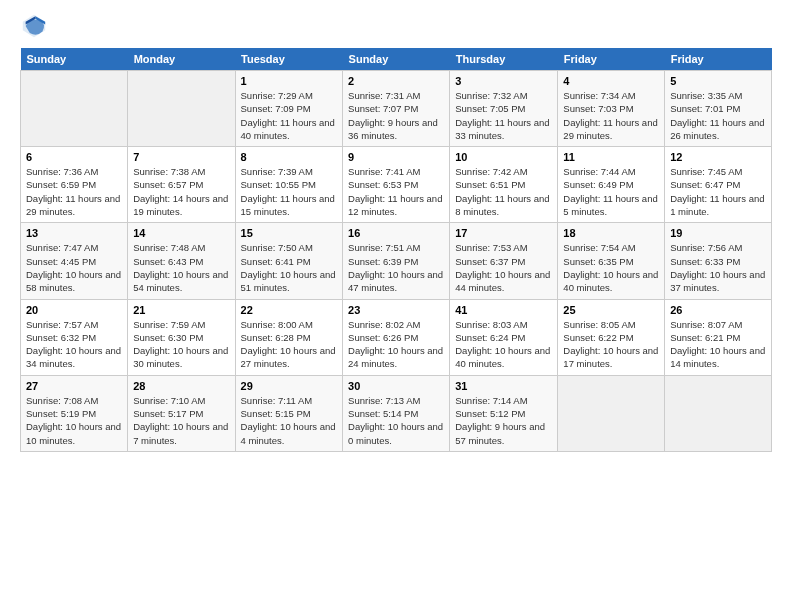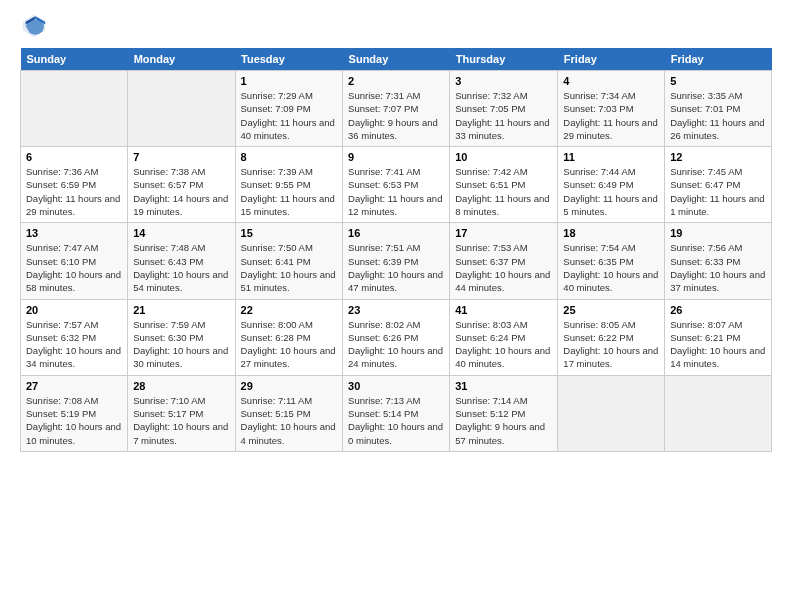--- a/index.html
+++ b/index.html
@@ -154,21 +154,21 @@
           <td>
             <span class="day-num">6</span>
             <div class="cell-content"><span>Sunrise: 7:36 AM</span><br><span>Sunset: 6:59 PM</span><br><span>Daylight: 11 hours and 29 minutes.</span></div>
           </td>
           <td>
             <span class="day-num">7</span>
             <div class="cell-content"><span>Sunrise: 7:38 AM</span><br><span>Sunset: 6:57 PM</span><br><span>Daylight: 14 hours and 19 minutes.</span></div>
           </td>
           <td>
             <span class="day-num">8</span>
-            <div class="cell-content"><span>Sunrise: 7:39 AM</span><br><span>Sunset: 9:55 PM</span><br><span>Daylight: 11 hours and 15 minutes.</span></div>
+            <div class="cell-content"><span>Sunrise: 7:39 AM</span><br><span>Sunset: 10:55 PM</span><br><span>Daylight: 11 hours and 15 minutes.</span></div>
           </td>
           <td>
             <span class="day-num">9</span>
             <div class="cell-content"><span>Sunrise: 7:41 AM</span><br><span>Sunset: 6:53 PM</span><br><span>Daylight: 11 hours and 12 minutes.</span></div>
           </td>
           <td>
             <span class="day-num">10</span>
             <div class="cell-content"><span>Sunrise: 7:42 AM</span><br><span>Sunset: 6:51 PM</span><br><span>Daylight: 11 hours and 8 minutes.</span></div>
           </td>
           <td>
@@ -176,21 +176,21 @@
             <div class="cell-content"><span>Sunrise: 7:44 AM</span><br><span>Sunset: 6:49 PM</span><br><span>Daylight: 11 hours and 5 minutes.</span></div>
           </td>
           <td>
             <span class="day-num">12</span>
             <div class="cell-content"><span>Sunrise: 7:45 AM</span><br><span>Sunset: 6:47 PM</span><br><span>Daylight: 11 hours and 1 minute.</span></div>
           </td>
         </tr>
         <tr>
           <td>
             <span class="day-num">13</span>
-            <div class="cell-content"><span>Sunrise: 7:47 AM</span><br><span>Sunset: 6:10 PM</span><br><span>Daylight: 10 hours and 58 minutes.</span></div>
+            <div class="cell-content"><span>Sunrise: 7:47 AM</span><br><span>Sunset: 4:45 PM</span><br><span>Daylight: 10 hours and 58 minutes.</span></div>
           </td>
           <td>
             <span class="day-num">14</span>
             <div class="cell-content"><span>Sunrise: 7:48 AM</span><br><span>Sunset: 6:43 PM</span><br><span>Daylight: 10 hours and 54 minutes.</span></div>
           </td>
           <td>
             <span class="day-num">15</span>
             <div class="cell-content"><span>Sunrise: 7:50 AM</span><br><span>Sunset: 6:41 PM</span><br><span>Daylight: 10 hours and 51 minutes.</span></div>
           </td>
           <td>

